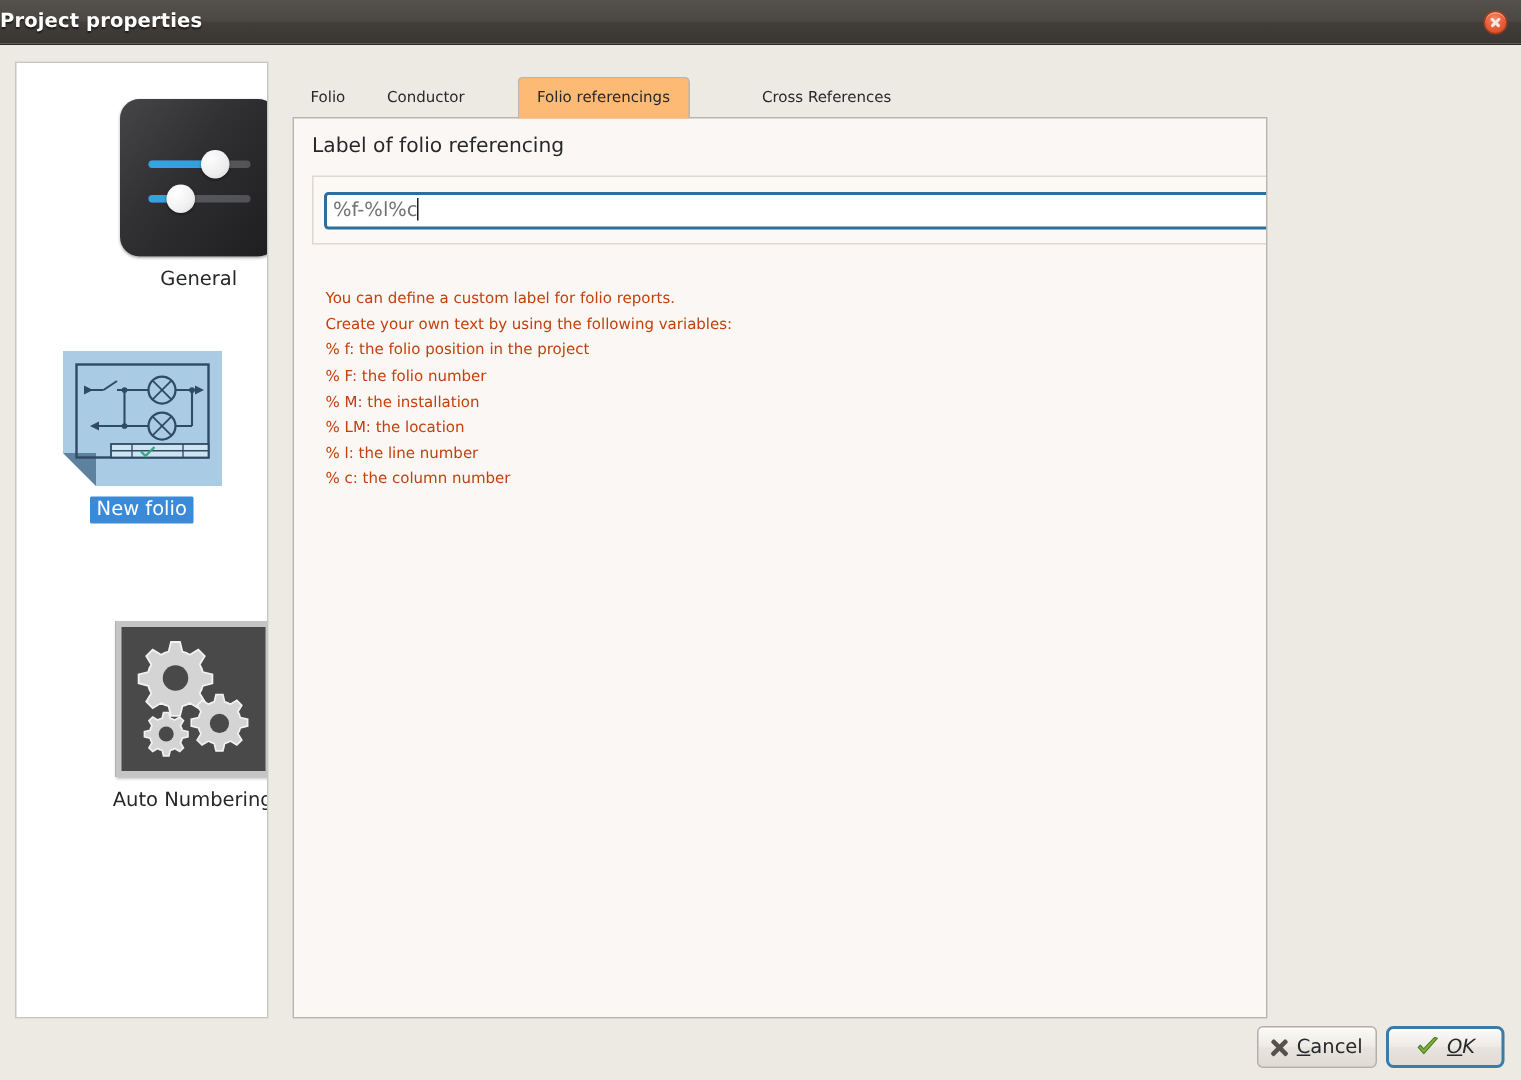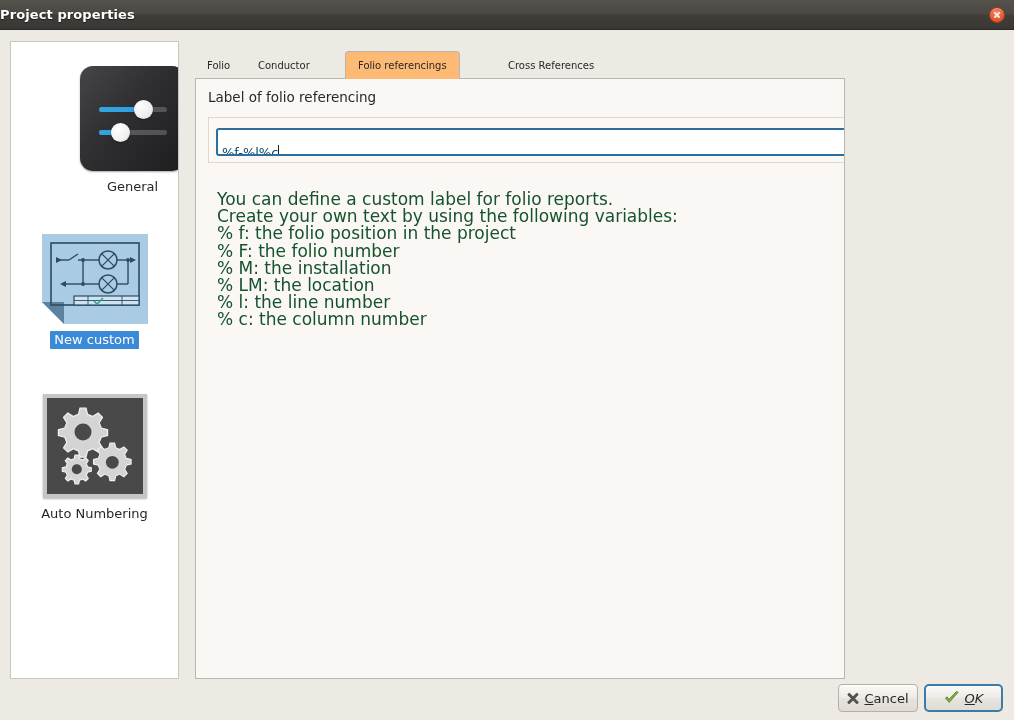--- a/index.html
+++ b/index.html
@@ -240,41 +240,41 @@
     left: 7px;
     top: 10px;
     width: 747px;
     height: 25px;
     background: #ffffff;
     border: 2px solid #2a6f9e;
     border-radius: 3px;
     box-sizing: border-box;
     font-family: "DejaVu Sans", "Liberation Sans", sans-serif;
     font-size: 13px;
-    color: #0c4a6e;
-    padding: 12px 4px;
+    color: #737373;
+    padding: 0 4px;
     line-height: 21px;
     outline: none;
     white-space: nowrap;
     overflow: hidden;
   }
   .text-input .caret {
     display: inline-block;
     width: 1px;
     height: 15px;
     background: #1d1d1d;
     vertical-align: -3px;
     margin-left: 0px;
   }
   .helptext {
     position: absolute;
     left: 21px;
     top: 112px;
-    font-size: 17px;
-    color: #14532d;
+    font-size: 10px;
+    color: #c2410c;
     line-height: 17.2px;
     white-space: pre;
   }
 
   
   .btnbar {
     position: absolute;
     left: 0;
     top: 682px;
     width: 1014px;
@@ -379,24 +379,24 @@
           <line x1="41" y1="50" x2="57" y2="50" stroke="#2f4a63" stroke-width="1.4"></line>
           <line x1="75" y1="50" x2="86" y2="50" stroke="#2f4a63" stroke-width="1.4"></line>
           <line x1="86" y1="26" x2="86" y2="50" stroke="#2f4a63" stroke-width="1.4"></line>
           <line x1="22" y1="50" x2="41" y2="50" stroke="#2f4a63" stroke-width="1.4"></line>
           <path d="M18 50 l6 -3 l0 6 Z" fill="#2f4a63"></path>
           <circle cx="41" cy="26" r="1.9" fill="#2f4a63"></circle>
           <circle cx="41" cy="50" r="1.9" fill="#2f4a63"></circle>
           <circle cx="86" cy="26" r="1.9" fill="#2f4a63"></circle>
         </svg>
       </span>
-      <span class="side-label selected">New custom</span>
-    </div>
-
-    <div class="side-item" style="top:352px;">
+      <span class="side-label selected">New folio</span>
+    </div>
+
+    <div class="side-item" style="top:372px;padding-left:34px;">
       <span class="ico ico-gears">
         <svg width="96" height="96" viewBox="0 0 96 96" xmlns="http://www.w3.org/2000/svg">
           <g fill="#d4d4d4" stroke="#f2f2f2" stroke-width="1.2">
             <path d="M33 10 l6 0 l1.6 6.4 a17 17 0 0 1 5 2.1 l5.6-3.4 l4.3 4.3 l-3.4 5.6 a17 17 0 0 1 2.1 5 l6.4 1.6 l0 6 l-6.4 1.6 a17 17 0 0 1-2.1 5 l3.4 5.6 l-4.3 4.3 l-5.6-3.4 a17 17 0 0 1-5 2.1 l-1.6 6.4 l-6 0 l-1.6-6.4 a17 17 0 0 1-5-2.1 l-5.6 3.4 l-4.3-4.3 l3.4-5.6 a17 17 0 0 1-2.1-5 l-6.4-1.6 l0-6 l6.4-1.6 a17 17 0 0 1 2.1-5 l-3.4-5.6 l4.3-4.3 l5.6 3.4 a17 17 0 0 1 5-2.1 Z"></path>
           </g>
           <circle cx="36" cy="34" r="8.5" fill="#494949"></circle>
           <g fill="#d4d4d4" stroke="#f2f2f2" stroke-width="1.1">
             <path d="M63 45 l4.6 0 l1.2 4.9 a13 13 0 0 1 3.8 1.6 l4.3-2.6 l3.3 3.3 l-2.6 4.3 a13 13 0 0 1 1.6 3.8 l4.9 1.2 l0 4.6 l-4.9 1.2 a13 13 0 0 1-1.6 3.8 l2.6 4.3 l-3.3 3.3 l-4.3-2.6 a13 13 0 0 1-3.8 1.6 l-1.2 4.9 l-4.6 0 l-1.2-4.9 a13 13 0 0 1-3.8-1.6 l-4.3 2.6 l-3.3-3.3 l2.6-4.3 a13 13 0 0 1-1.6-3.8 l-4.9-1.2 l0-4.6 l4.9-1.2 a13 13 0 0 1 1.6-3.8 l-2.6-4.3 l3.3-3.3 l4.3 2.6 a13 13 0 0 1 3.8-1.6 Z"></path>
           </g>
           <circle cx="65.3" cy="64.3" r="6.4" fill="#494949"></circle>

